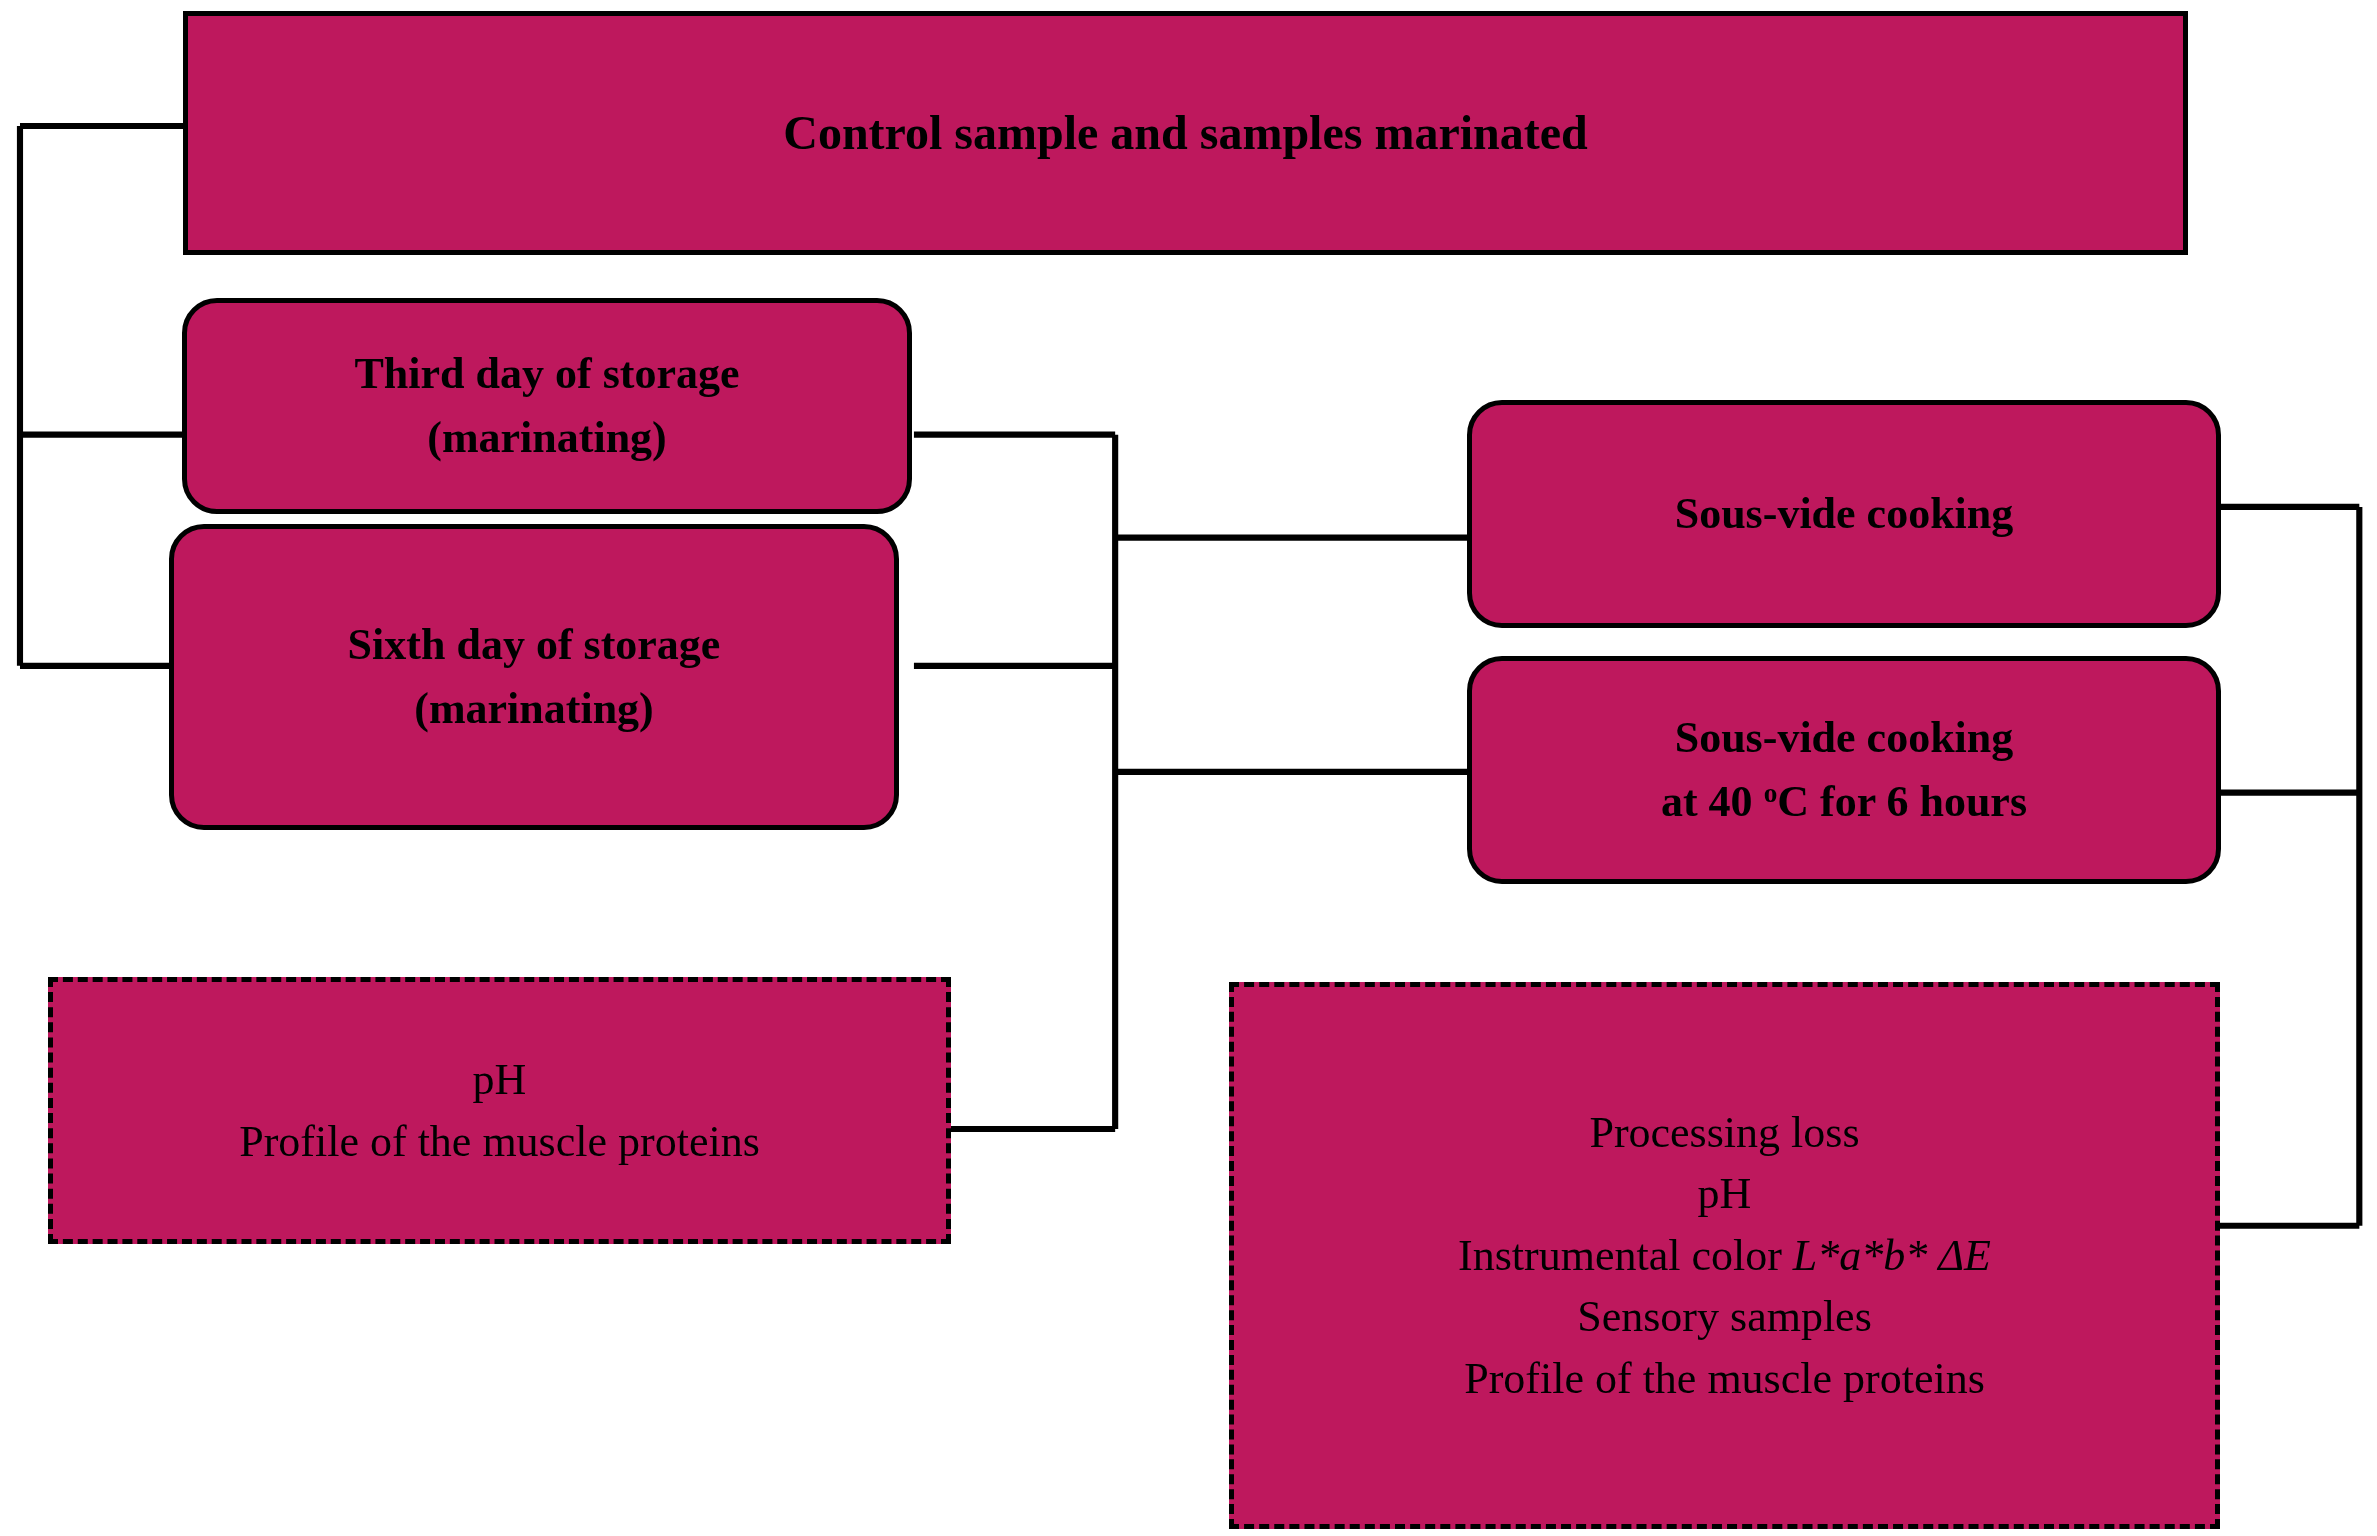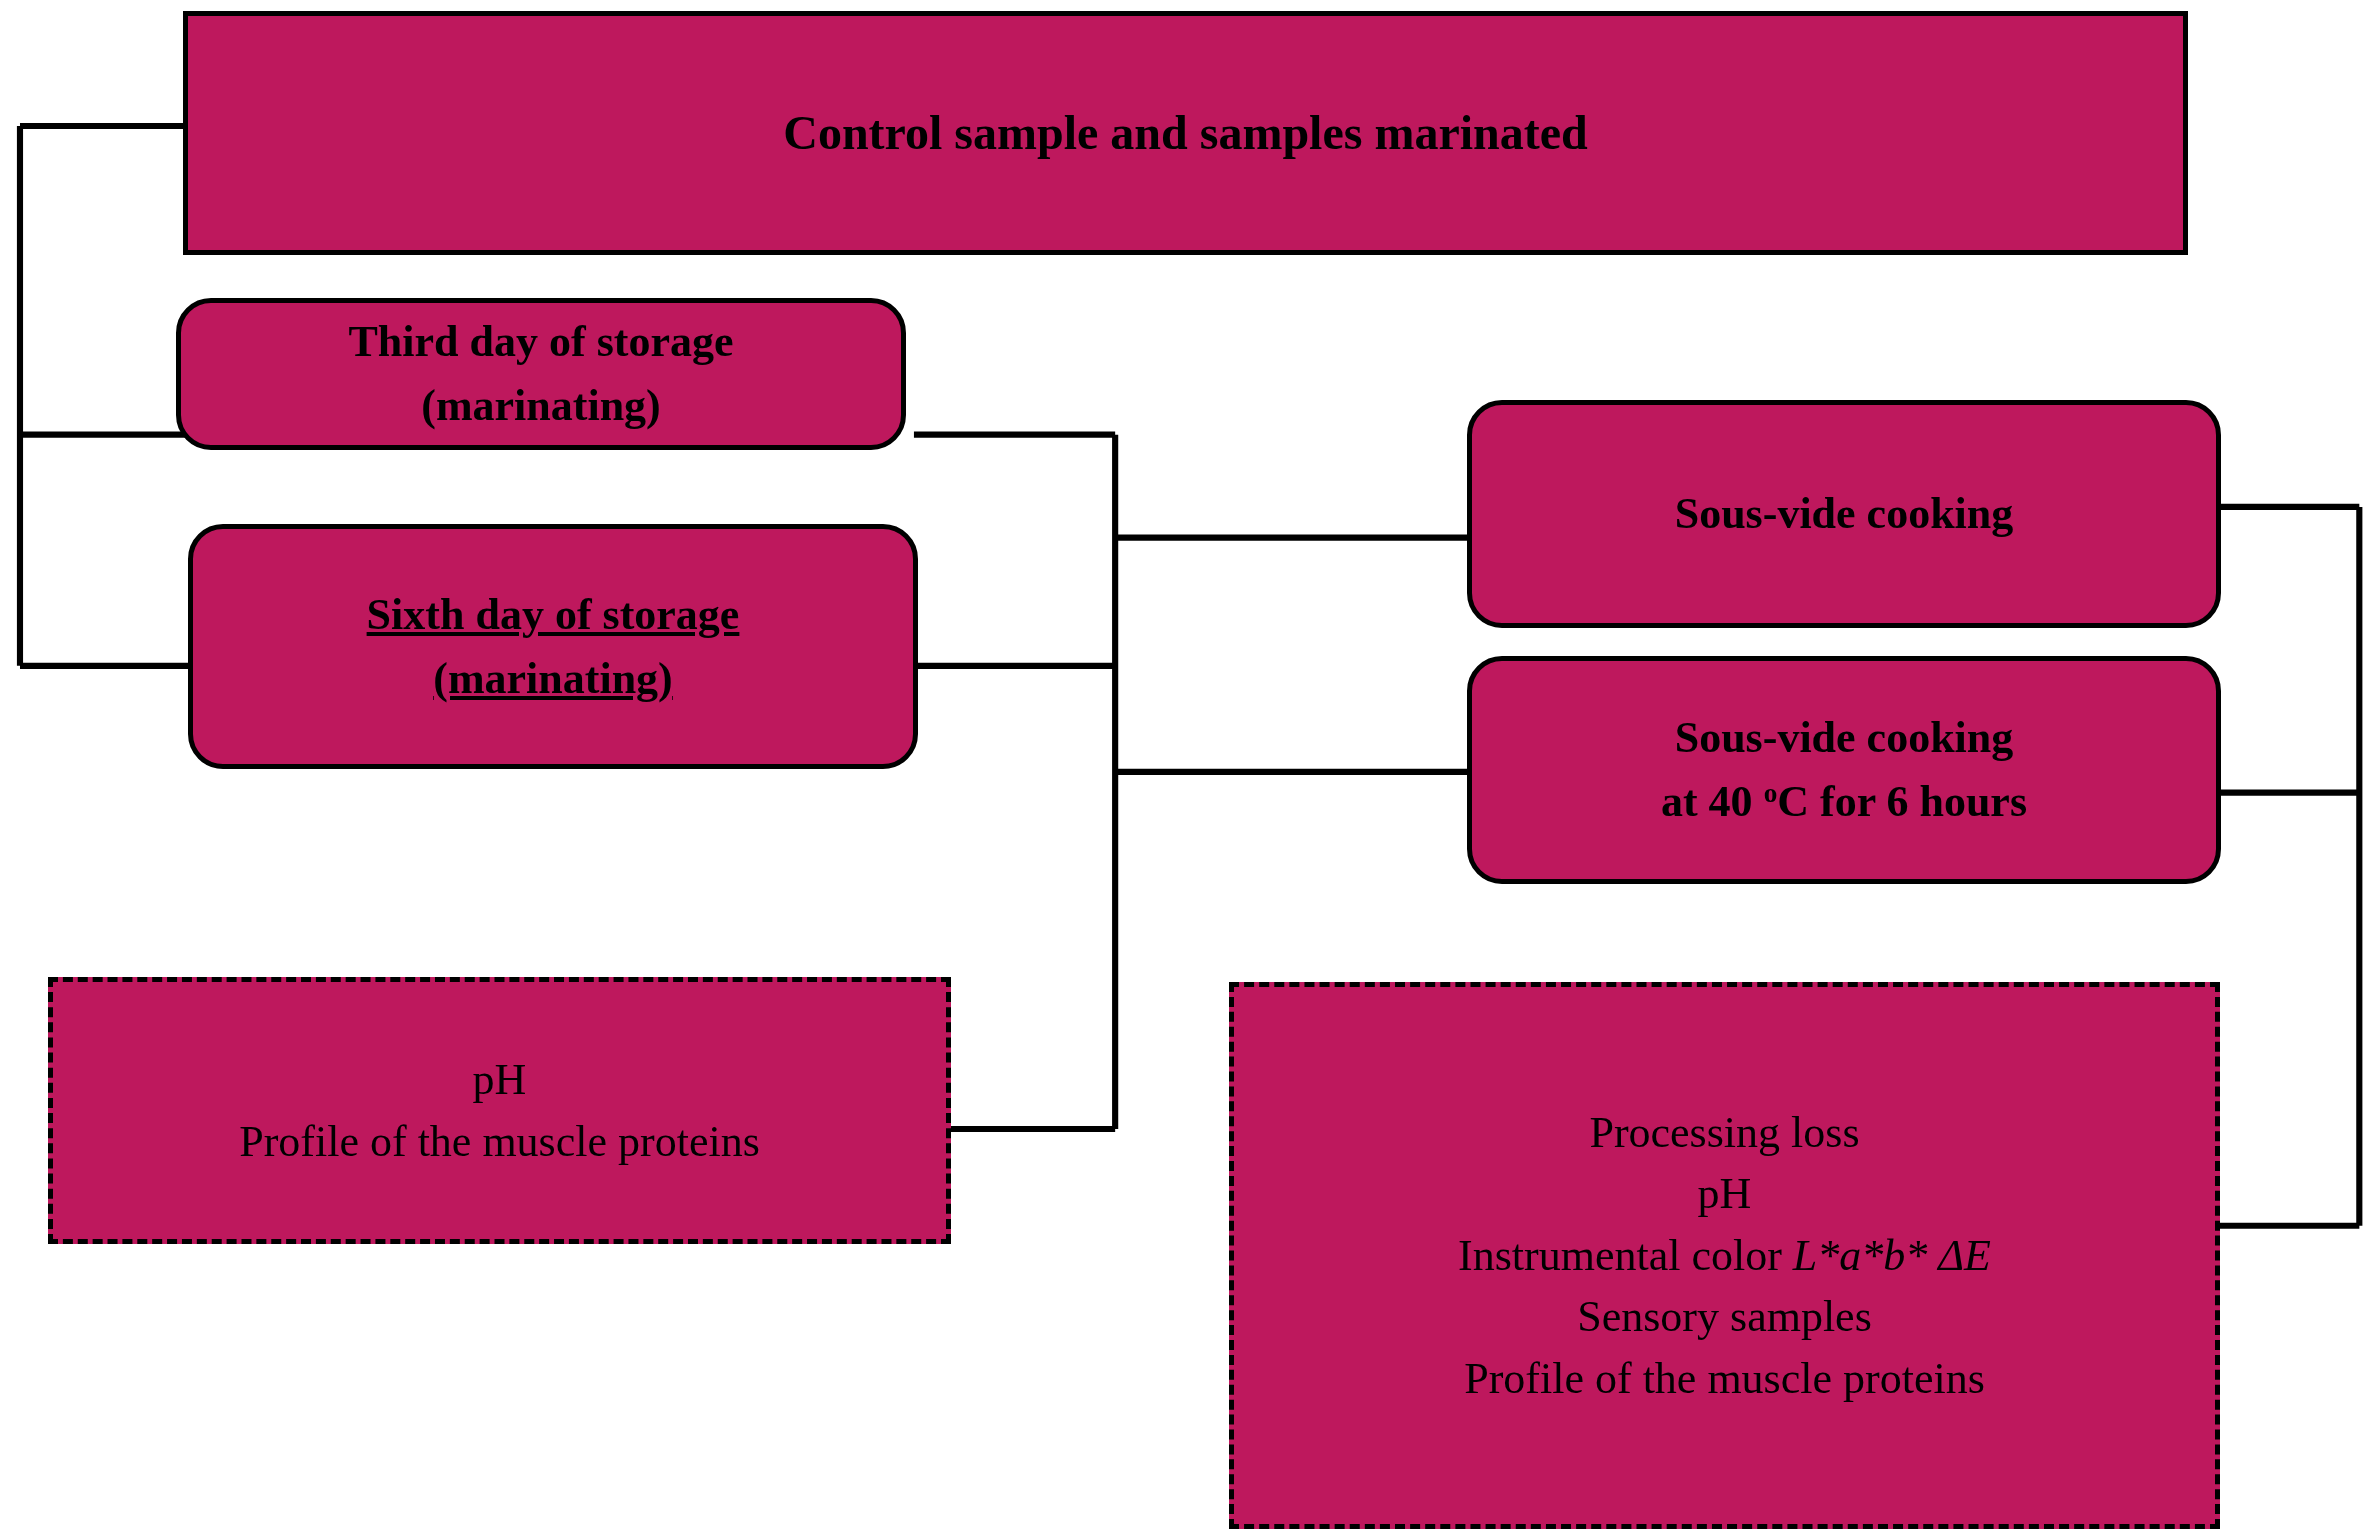--- a/index.html
+++ b/index.html
@@ -109,26 +109,26 @@
       <path d="M 2888 1032 L 3072 1032"></path>
 
       <path d="M 3072 1596 L 2888 1596"></path>
     </g>
   </svg>
 
   <div class="node solid-rect" style="left:183px; top:10.8px; width:2005px; height:244px;">
     <div class="hdr-line">Control sample and samples marinated</div>
   </div>
 
-  <div class="node rounded-rect" style="left:176px; top:298px; width:730px; height:152px;">
+  <div class="node rounded-rect" style="left:182px; top:298px; width:730px; height:216px;">
     <div class="bold-line">Third day of storage</div>
     <div class="bold-line">(marinating)</div>
   </div>
 
-  <div class="node rounded-rect" style="left:188px; top:524px; width:730px; height:245px;text-decoration:underline;">
+  <div class="node rounded-rect" style="left:169px; top:524px; width:730px; height:306px;">
     <div class="bold-line">Sixth day of storage</div>
     <div class="bold-line">(marinating)</div>
   </div>
 
   <div class="node rounded-rect" style="left:1467px; top:400px; width:754px; height:228px;">
     <div class="bold-line">Sous-vide cooking</div>
   </div>
 
   <div class="node rounded-rect" style="left:1467px; top:656px; width:754px; height:228px;">
     <div class="bold-line">Sous-vide cooking</div>

